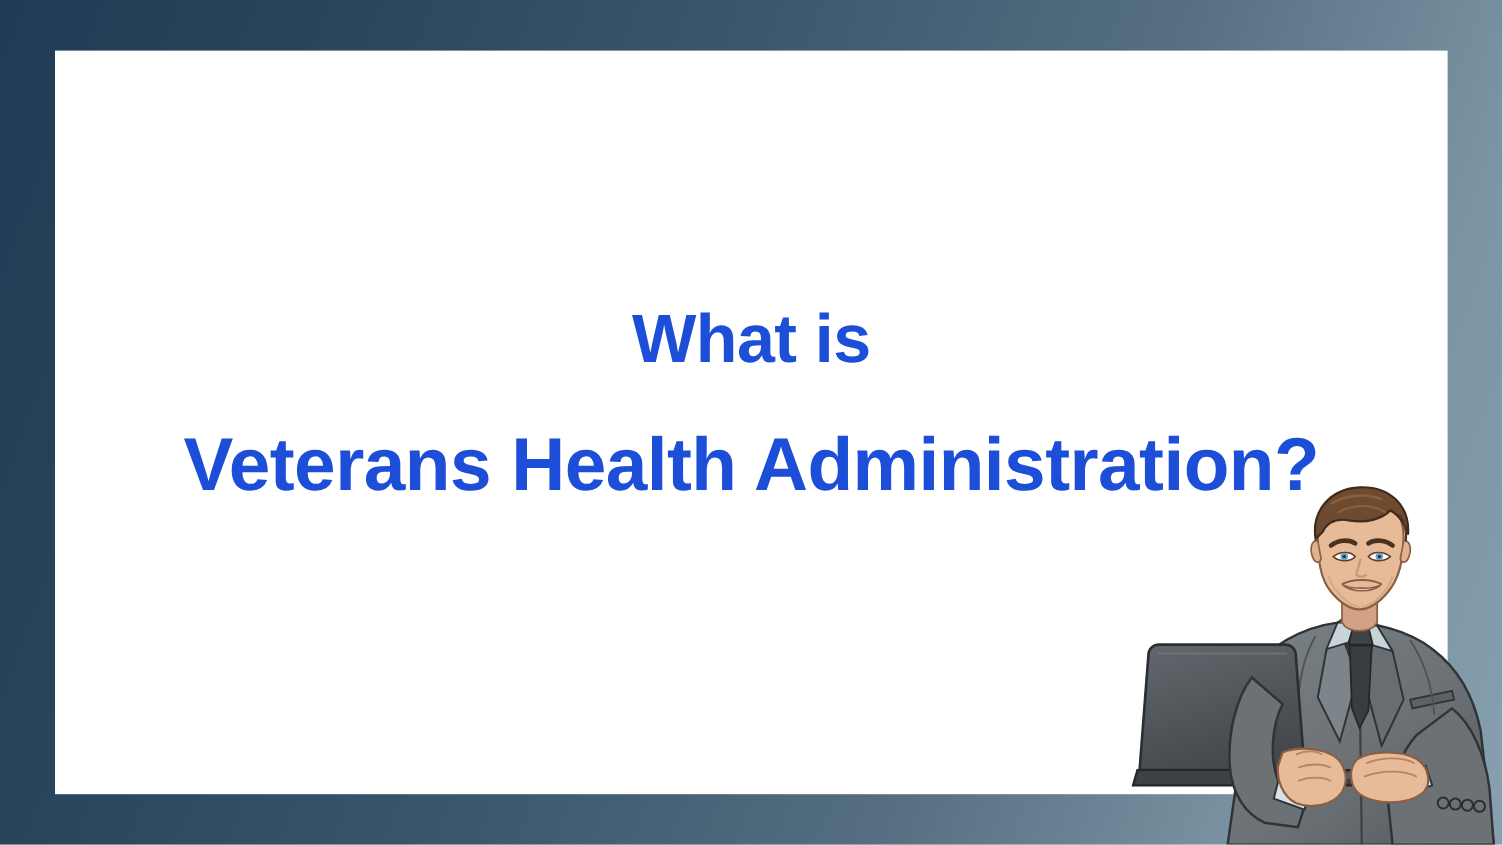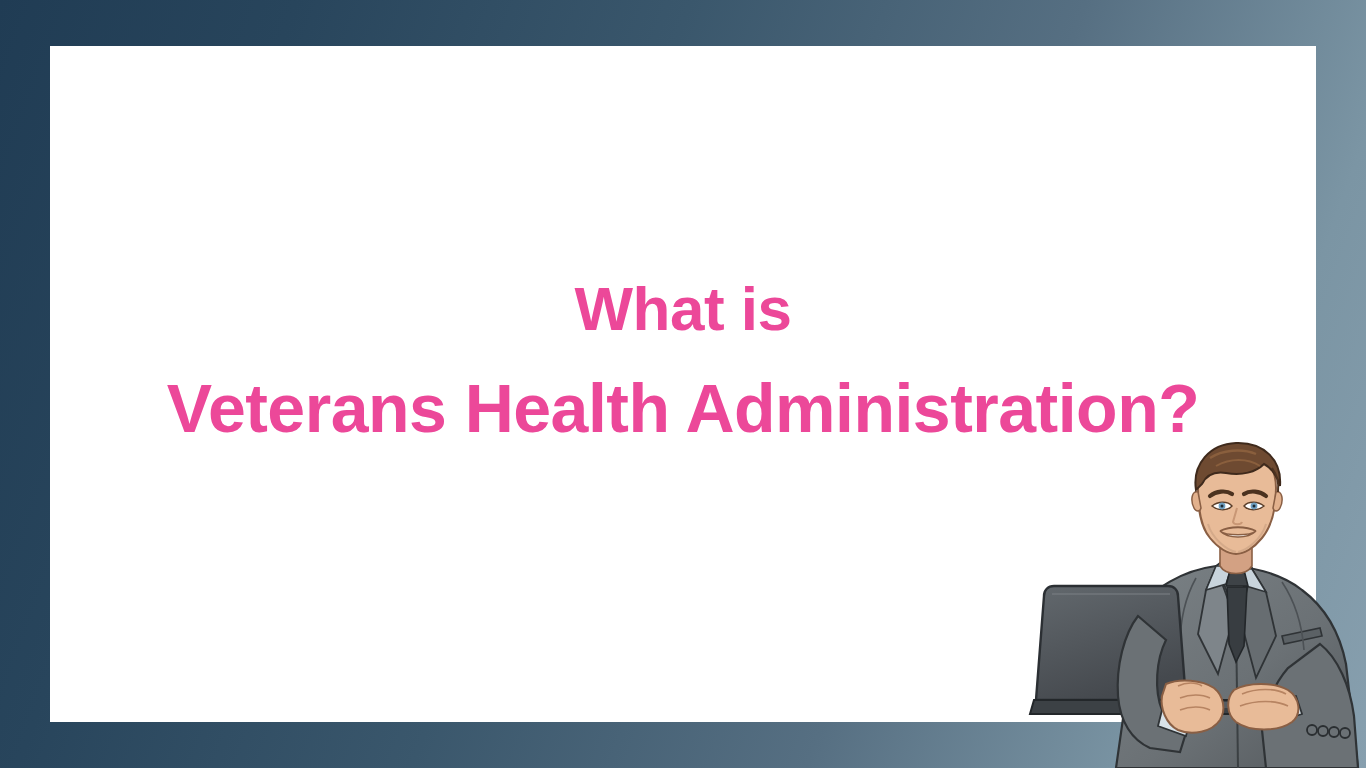--- a/index.html
+++ b/index.html
@@ -36,35 +36,35 @@
     background:#ffffff;
   }
 
   
   .title-block {
     position:absolute;
     left:0;
     top:232px;
     width:1266px;
     text-align:center;
-    color:#ec4899;
+    color:#1d4ed8;
   }
 
   .title-line1 {
     display:block;
     font-size:62px;
     font-weight:bold;
     line-height:1.0;
     letter-spacing:-0.5px;
     white-space:nowrap;
   }
 
   .title-line2 {
     display:block;
-    margin-top:34px;
+    margin-top:48px;
     font-size:68px;
     font-weight:bold;
     line-height:1.0;
     letter-spacing:-0.5px;
     white-space:nowrap;
   }
 
   
   .person {
     position:absolute;

